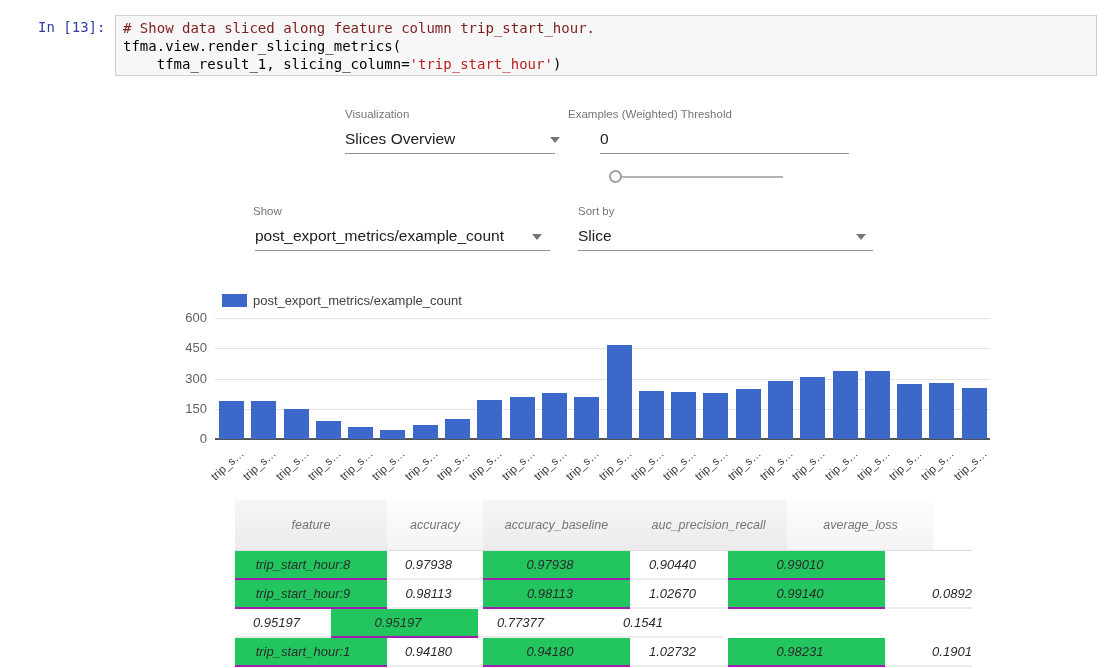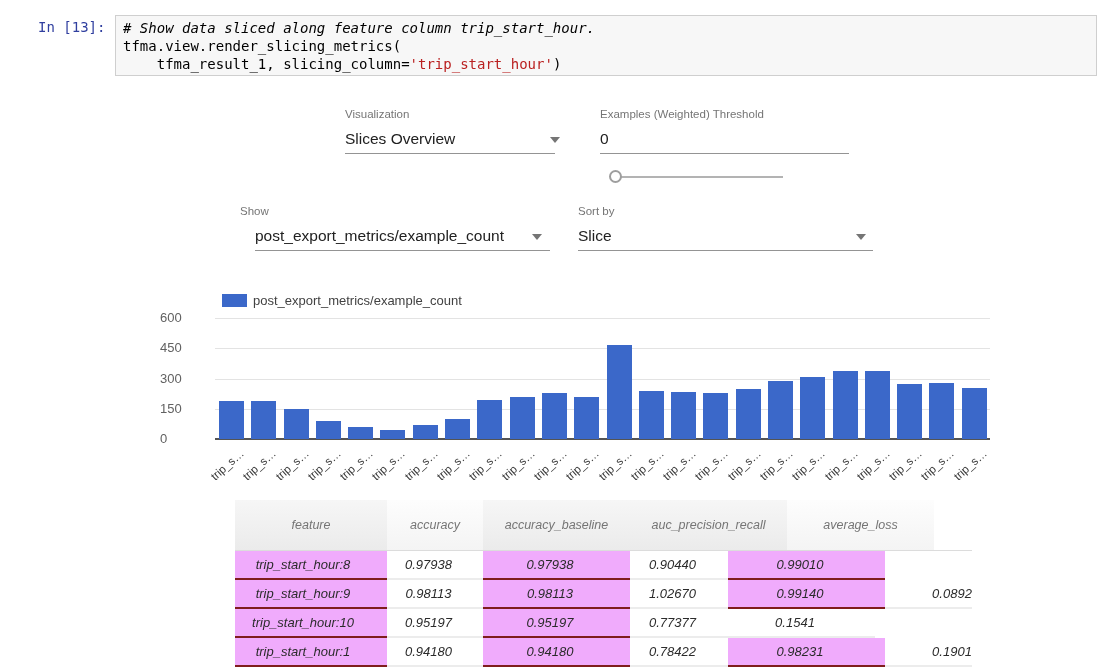--- a/index.html
+++ b/index.html
@@ -5,77 +5,77 @@
   * { margin:0; padding:0; box-sizing:border-box; }
   html,body { width:1111px; height:668px; background:#fff; overflow:hidden; position:relative;
               font-family:"Liberation Sans", sans-serif; }
   .abs { position:absolute; }
 
   
   .prompt { left:38px; top:19px; font-family:"DejaVu Sans Mono", monospace; font-size:14px; color:#303F9F; }
   .code-box { left:115px; top:15px; width:982px; height:61px; background:#f7f7f7; border:1px solid #cfcfcf;
               padding:3px 7px; font-family:"DejaVu Sans Mono", monospace; font-size:14px; line-height:18px;
               color:#000; white-space:pre; }
-  .tok-comment { color:#000000; font-style:italic; }
+  .tok-comment { color:#7f1d1d; }
   .tok-string  { color:#BA2121; }
 
   
   .ctl-label { font-size:11.5px; color:#757575; }
   .ctl-value { font-size:15.5px; color:#212121; }
   .underline { height:1px; background:#949494; }
   .dd-arrow  { width:0; height:0; border-left:5px solid transparent; border-right:5px solid transparent;
                border-top:6px solid #757575; cursor:pointer; }
   .slider-track { height:2px; background:#b3b3b3; }
   .slider-handle { width:13px; height:13px; border-radius:50%; background:#fff; border:2px solid #9e9e9e; }
 
   
   .legend-swatch { left:222px; top:294px; width:25px; height:13px; }
   .legend-label  { left:253px; top:293px; font-size:13px; color:#424242; }
   #plot { left:215px; top:318px; width:775px; height:121px; }
   .gridline { position:absolute; left:0; width:100%; height:1px; background:#e3e3e3; }
   .baseline { position:absolute; left:0; bottom:-1px; width:100%; height:2px; background:#545454; }
   .bar { position:absolute; bottom:0; width:25px; }
-  .ylabel { position:absolute; width:47px; text-align:left; font-size:13px; color:#616161; }
+  .ylabel { position:absolute; width:47px; text-align:right; font-size:13px; color:#616161; }
   .xlabel { position:absolute; width:58px; text-align:right; font-size:11.5px; color:#3c3c3c;
             transform:rotate(-42deg); transform-origin:100% 0; white-space:nowrap; }
 
   
   #metrics-table { left:235px; top:500px; width:737px; height:168px; overflow:hidden;font-style:italic; }
   .t-inner { width:1040px; }
   .t-head { display:flex; height:51px; border-bottom:1px solid #dcdcdc; }
   .th { display:flex; align-items:center; justify-content:center; font-size:12.5px; color:#757575;
         background:linear-gradient(180deg,#fdfdfd,#f4f4f4); cursor:pointer; }
   .th.shaded { background:linear-gradient(180deg,#f6f6f6,#ebebeb); }
   .t-row { display:flex; height:29px; }
   .td { display:flex; align-items:center; justify-content:center; font-size:13px; color:#2b2b2b;
         border-bottom:2px solid #ececec; padding-right:13px; }
-  .td.shaded { background:#f0abfc; border-bottom:2px solid #7f1d1d; }
+  .td.shaded { background:#22c55e; border-bottom:2px solid #a21caf; }
   .td.feature { padding-right:16px; }
 </style>
 </head>
 <body>
 
 <div class="abs prompt">In [13]:</div>
 <div class="abs code-box"><span class="tok-comment"># Show data sliced along feature column trip_start_hour.</span>
 <span>tfma.view.render_slicing_metrics(</span>
 <span>    tfma_result_1, slicing_column=</span><span class="tok-string">'trip_start_hour'</span><span>)</span></div>
 
 <div class="abs ctl-label" style="left:345px; top:108px;">Visualization</div>
 <div class="abs ctl-value" style="left:345px; top:130px;">Slices Overview</div>
 <div class="abs dd-arrow" style="left:550px; top:137px;"></div>
 <div class="abs underline" style="left:345px; top:153px; width:210px;"></div>
 
-<div class="abs ctl-label" style="left:600px; top:108px;">Examples (Weighted) Threshold</div>
+<div class="abs ctl-label" style="left:568px; top:108px;">Examples (Weighted) Threshold</div>
 <div class="abs ctl-value" style="left:600px; top:130px;">0</div>
 <div class="abs underline" style="left:600px; top:153px; width:249px;"></div>
 
 <div class="abs slider-track" style="left:617px; top:176px; width:166px;"></div>
 <div class="abs slider-handle" style="left:609px; top:170px;"></div>
 
-<div class="abs ctl-label" style="left:240px; top:205px;">Show</div>
+<div class="abs ctl-label" style="left:253px; top:205px;">Show</div>
 <div class="abs ctl-value" style="left:255px; top:227px;">post_export_metrics/example_count</div>
 <div class="abs dd-arrow" style="left:532px; top:234px;"></div>
 <div class="abs underline" style="left:255px; top:250px; width:295px;"></div>
 
 <div class="abs ctl-label" style="left:578px; top:205px;">Sort by</div>
 <div class="abs ctl-value" style="left:578px; top:227px;">Slice</div>
 <div class="abs dd-arrow" style="left:856px; top:234px;"></div>
 <div class="abs underline" style="left:578px; top:250px; width:295px;"></div>
 
 <div class="abs legend-swatch" style="background: rgb(59, 104, 201);"></div>
@@ -162,29 +162,28 @@
         </div>
         <div class="t-row">
           <div class="td shaded feature" style="width: 152px;">trip_start_hour:9</div>
           <div class="td" style="width: 96px;">0.98113</div>
           <div class="td shaded" style="width: 147px;">0.98113</div>
           <div class="td" style="width: 98px;">1.02670</div>
           <div class="td shaded" style="width: 157px;">0.99140</div>
           <div class="td" style="width: 147px;">0.0892</div>
         </div>
         <div class="t-row">
-          <div class="td shaded feature" style="width: 152px;">trip_start_hour:10</div>
           <div class="td" style="width: 96px;">0.95197</div>
           <div class="td shaded" style="width: 147px;">0.95197</div>
           <div class="td" style="width: 98px;">0.77377</div>
           <div class="td" style="width: 147px;">0.1541</div>
         </div>
         <div class="t-row">
           <div class="td shaded feature" style="width: 152px;">trip_start_hour:1</div>
           <div class="td" style="width: 96px;">0.94180</div>
           <div class="td shaded" style="width: 147px;">0.94180</div>
-          <div class="td" style="width: 98px;">0.78422</div>
+          <div class="td" style="width: 98px;">1.02732</div>
           <div class="td shaded" style="width: 157px;">0.98231</div>
           <div class="td" style="width: 147px;">0.1901</div>
         </div>
       </div>
   </div>
 </div>
 
 </body></html>

